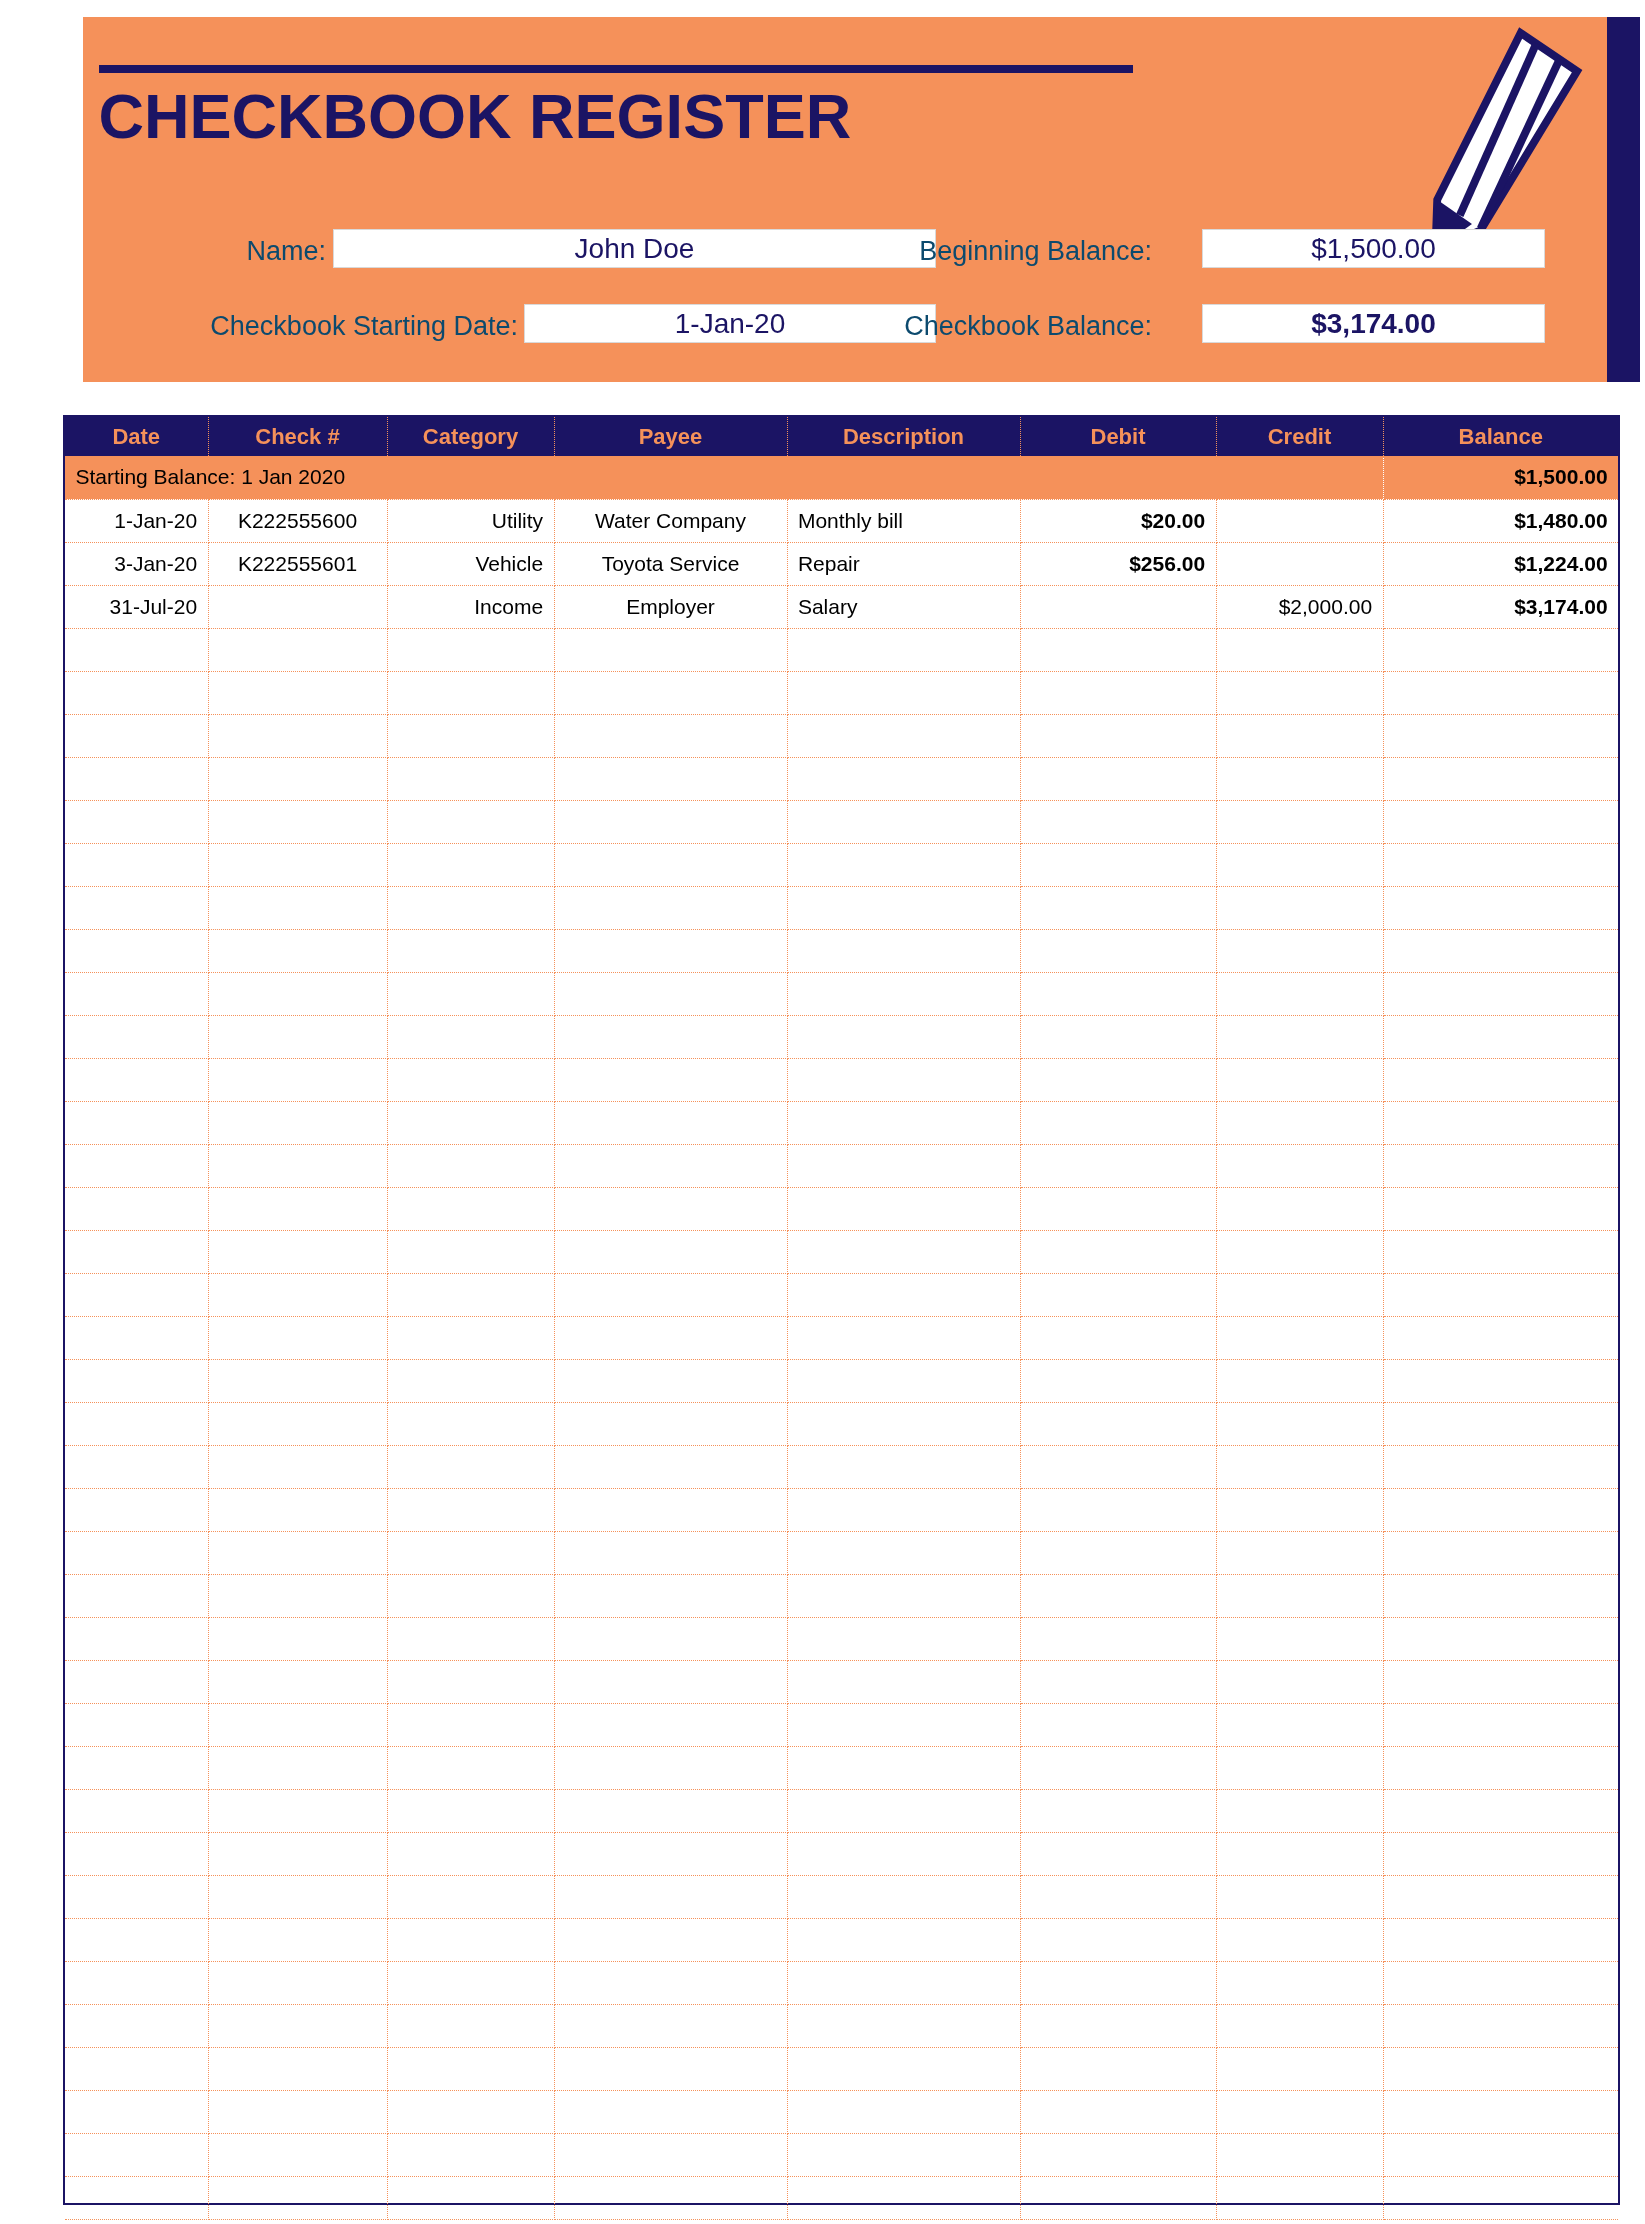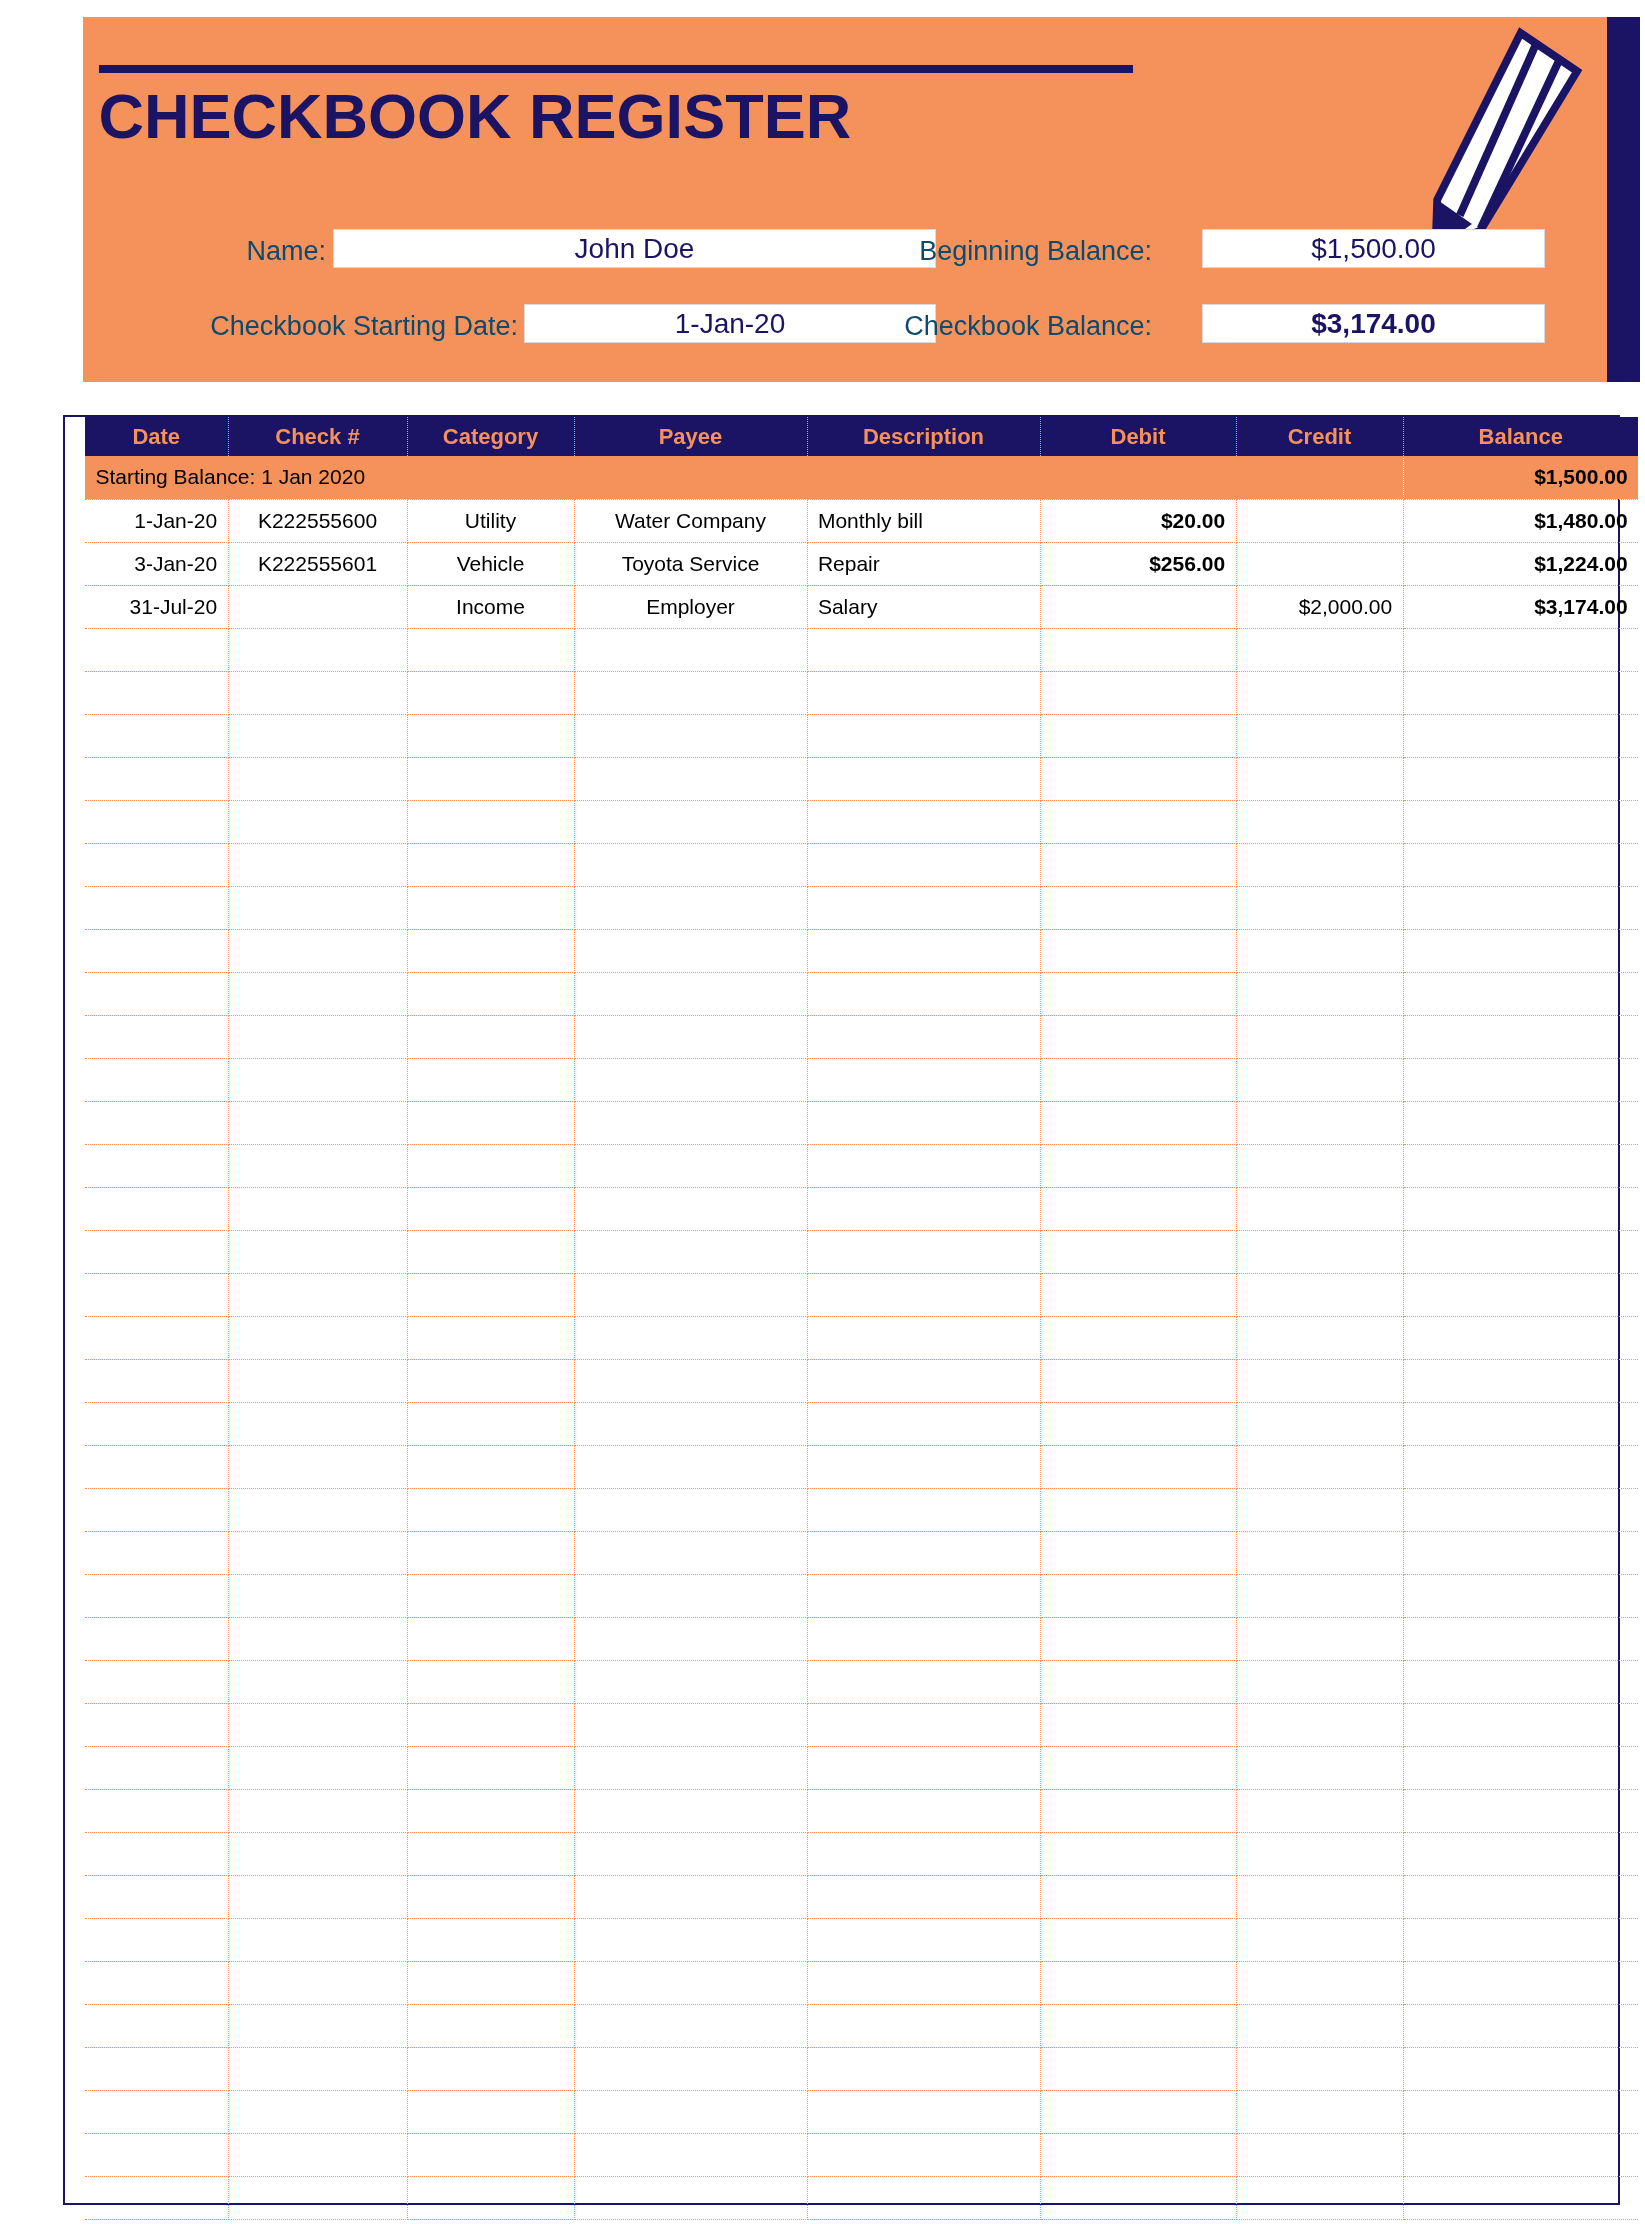--- a/index.html
+++ b/index.html
@@ -92,21 +92,20 @@
   
   .table-wrap {
     position: absolute;
     left: 63px;
     top: 415px;
     width: 1557px;
     height: 1790px;
     border: 2.6px solid #1b1464;
     box-sizing: border-box;
     background: #ffffff;
-    padding-left: 20px;
   }
   table.register {
     border-collapse: collapse;
     width: 100%;
     table-layout: fixed;
     font-family: "Liberation Sans", sans-serif;
   }
   table.register thead th {
     background: #1b1464;
     color: #f5915a;
@@ -139,21 +138,21 @@
     border-right: 1.7px dotted #f5915a;
     border-bottom: 1.7px dotted #f5915a;
     overflow: hidden;
     white-space: nowrap;
     box-sizing: border-box;
   }
   table.register tbody td:last-child { border-right: none; }
 
   .c-date   { text-align: right; }
   .c-check  { text-align: center; }
-  .c-cat    { text-align: center; }
+  .c-cat    { text-align: right; }
   .c-payee  { text-align: center; }
   .c-desc   { text-align: left; }
   .c-debit  { text-align: right; color: #c00000; font-weight: bold; }
   .c-credit { text-align: right; color: #000000; }
   .c-bal    { text-align: right; font-weight: bold; color: #000000; }
 </style>
 </head>
 <body>
 
 <div class="page">

